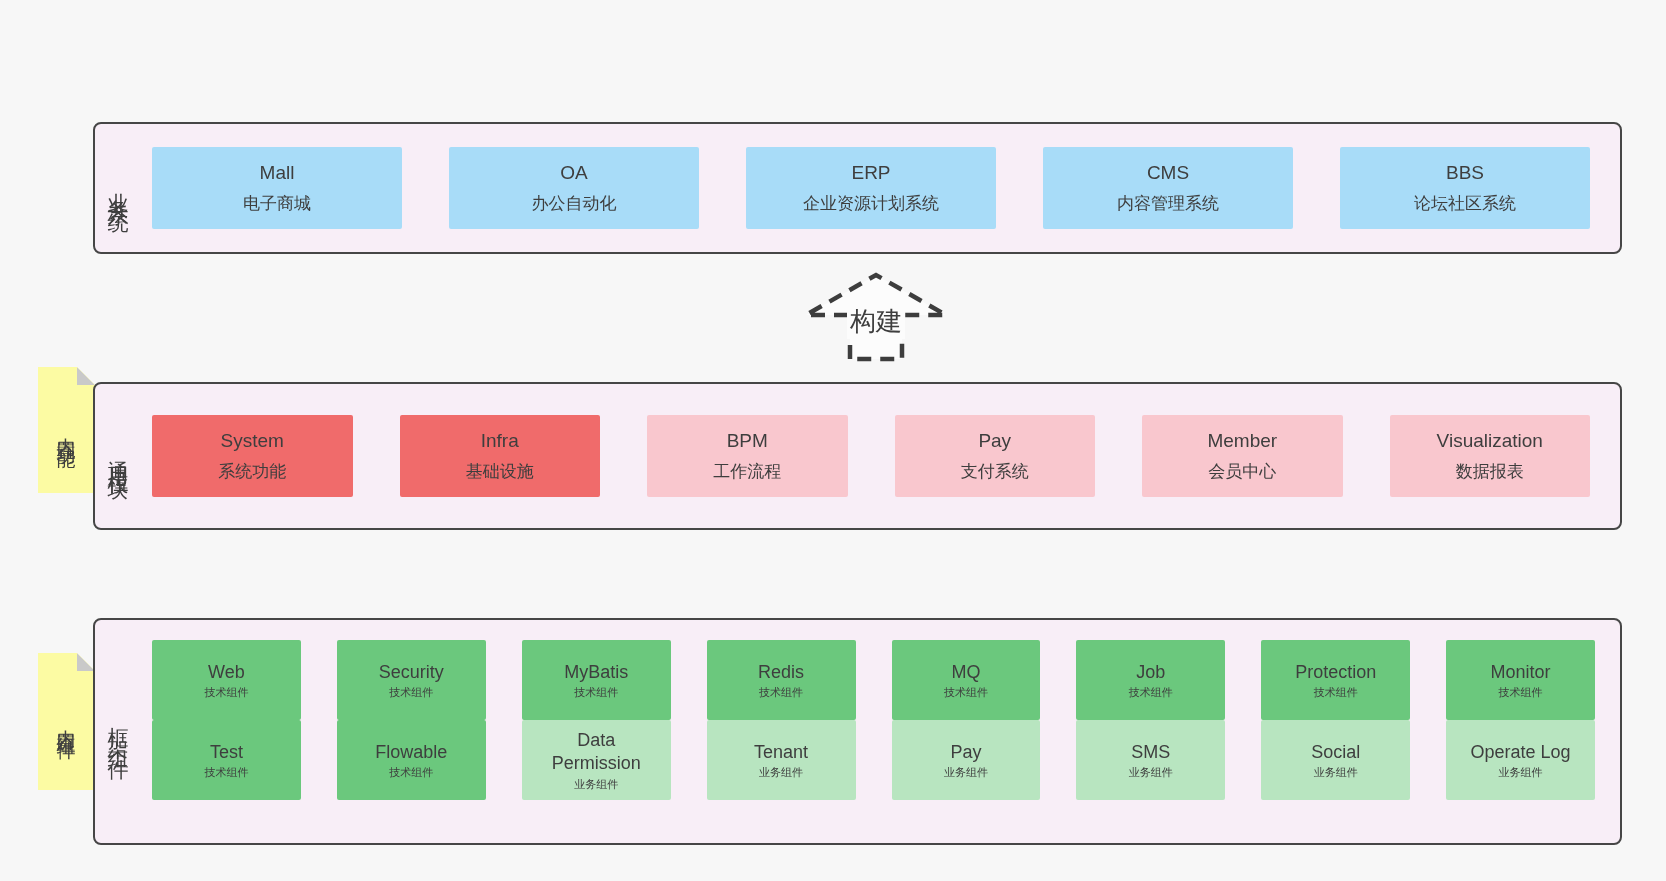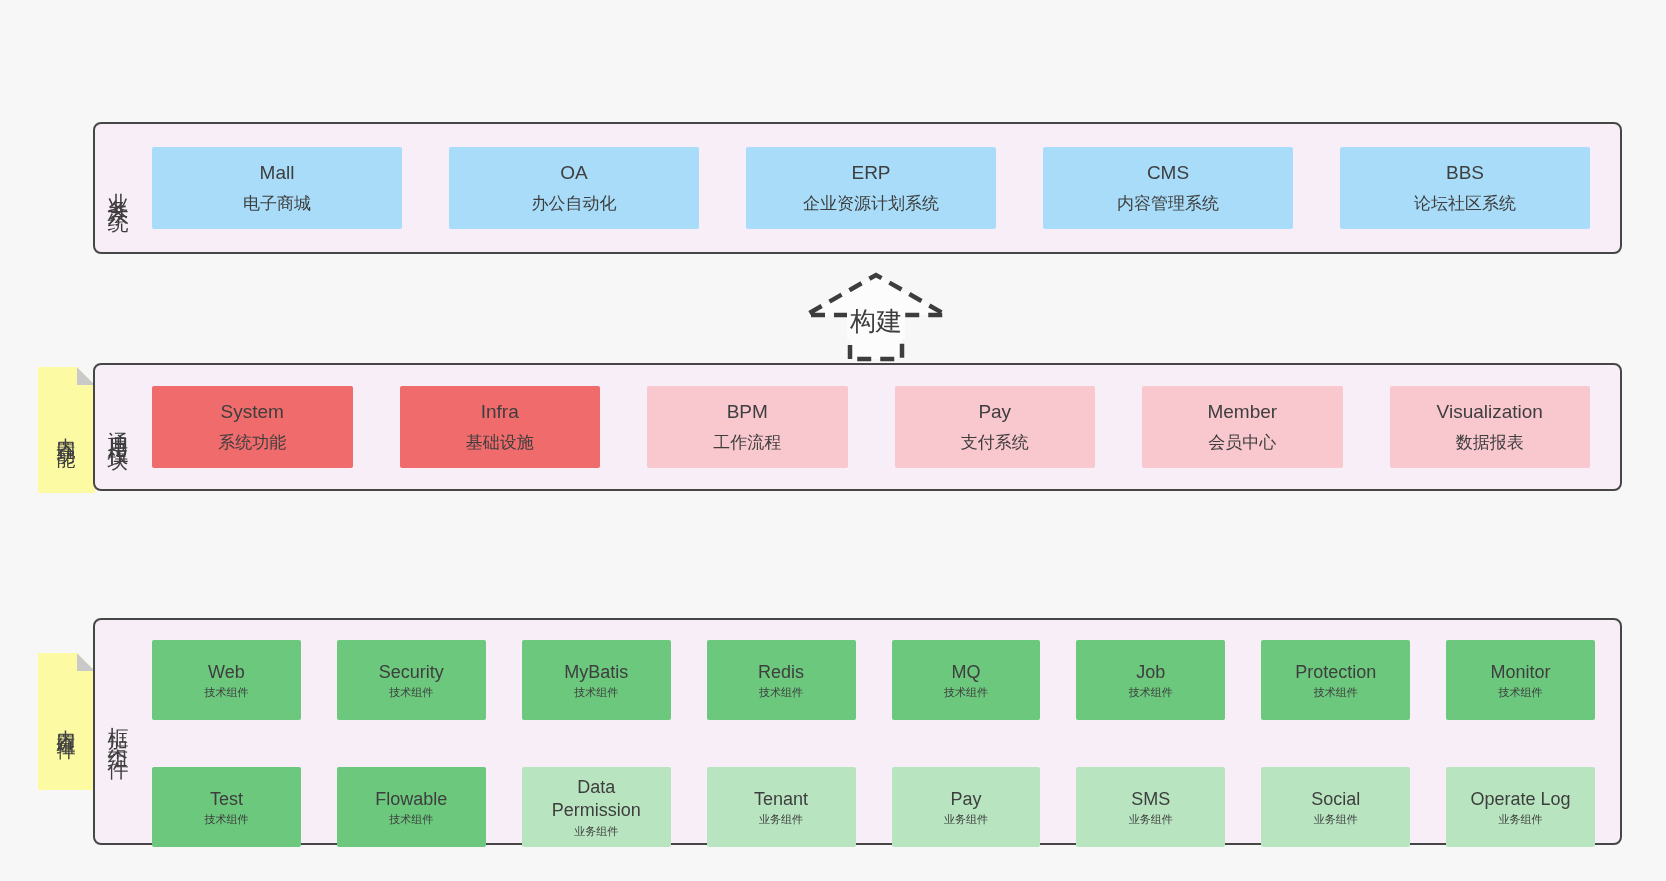--- a/index.html
+++ b/index.html
@@ -39,21 +39,20 @@
     display:flex; flex-direction:column; align-items:center; justify-content:center;
     text-align:center; padding:2px 12px;
   }
   .box .title { font-size:19px; line-height:1.35; }
   .box .sub   { font-size:17px; line-height:1.35; margin-top:8px; }
 
   
   .grid {
     flex:1; display:flex; flex-direction:column; 
     padding:20px 25px 22px 10px;
-    gap:47px;
   }
   .grow { display:flex; gap:36px; }
   .grow .box { height:80px; }
   .grow .box .title { font-size:18px; line-height:1.3; }
   .grow .box .sub   { font-size:11px; line-height:1.3; margin-top:1px; }
 
   
   .blue   { background:var(--blue,#a8dcf8); }
   .red    { background:var(--red,#f06b6b); }
   .pink   { background:var(--pink,#f9c7ce); }
@@ -128,21 +127,21 @@
       <polygon points="54,88 54,44 10,44 80,4 150,44 106,44 106,88"></polygon>
     </svg>
     <div class="arrow-label">构建</div>
   </div>
 
   <div class="sticky" style="top:367px;height:126px">
     <div class="fold"></div>
     <span class="vtext">内置功能</span>
   </div>
 
-  <section class="layer" style="top:363px;height:128px">
+  <section class="layer" style="top:382px;height:148px">
     <div class="layer-label">
       <span class="vtext">通用模块</span>
     </div>
     <div class="boxes">
       <div class="box red">
         <div class="title">System</div>
         <div class="sub">系统功能</div>
       </div>
       <div class="box red">
         <div class="title">Infra</div>

